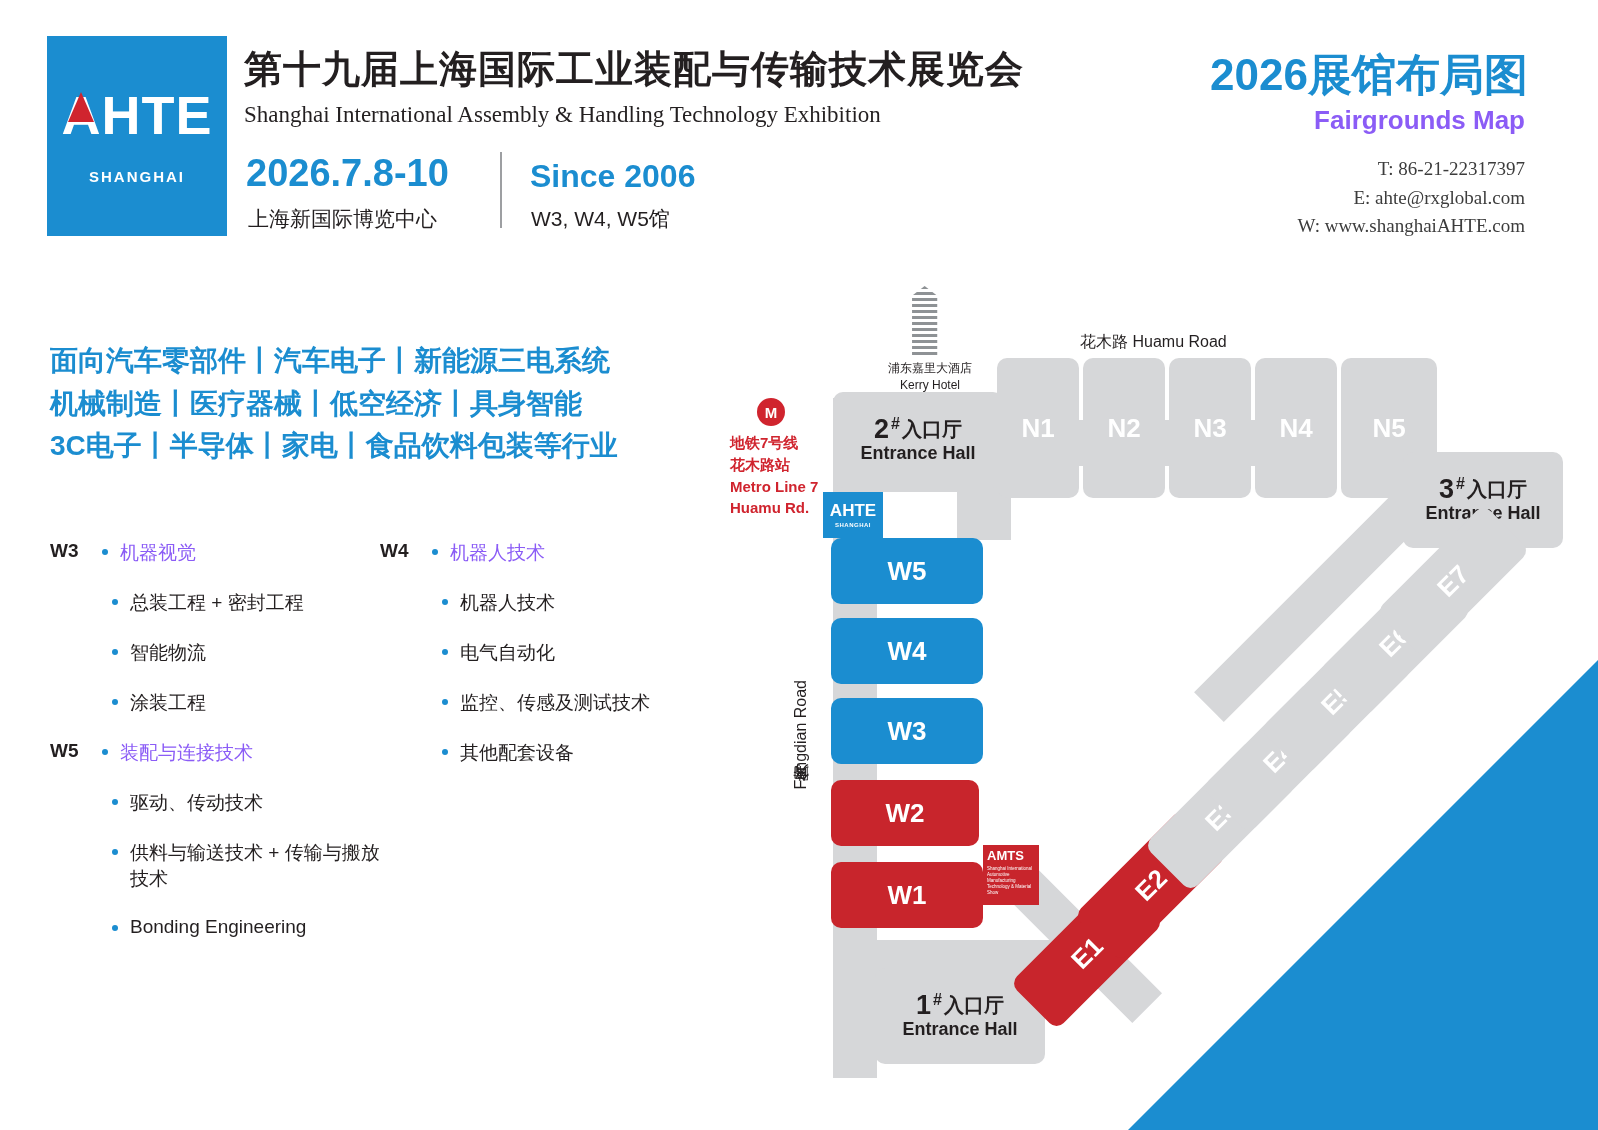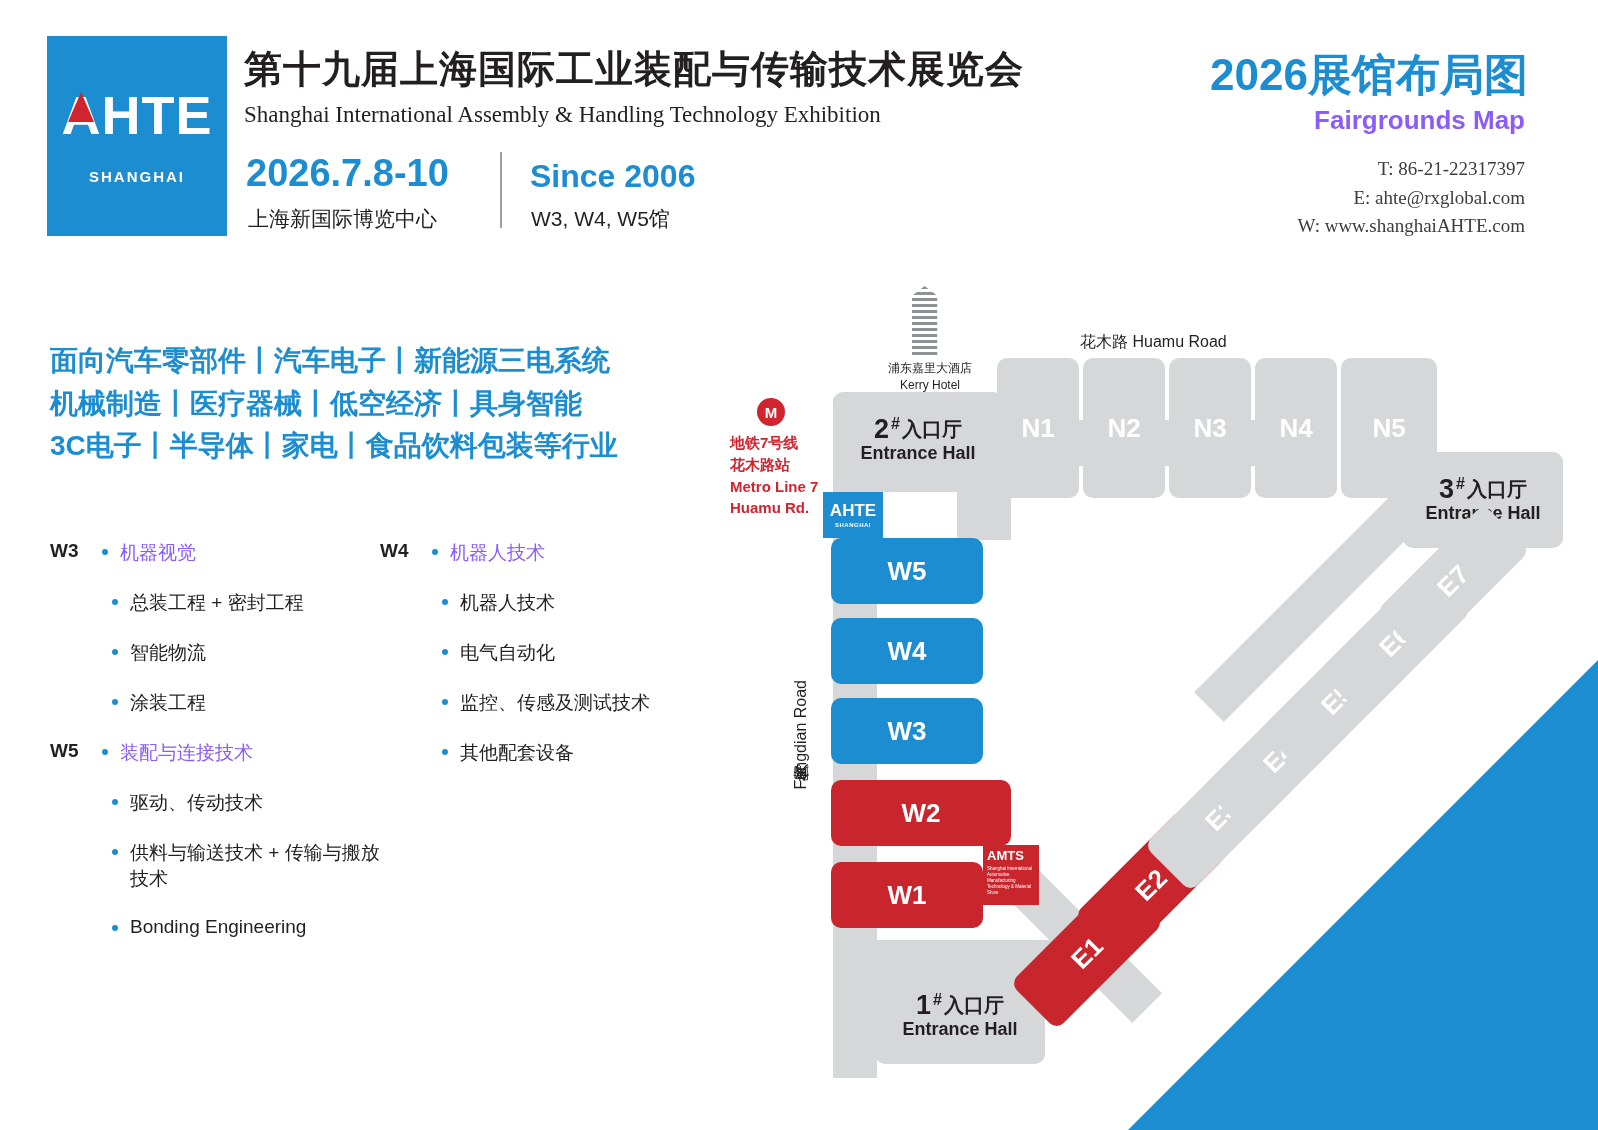--- a/index.html
+++ b/index.html
@@ -317,21 +317,21 @@
         <span class="num">3</span>
         <span class="num" style="font-size:16px;align-self:flex-start;">#</span>
         <span class="cn">入口厅</span>
       </div>
       <div class="en">Entrance Hall</div>
     </div>
 
     <div class="hall blue" style="left:96px;top:258px;width:152px;height:66px;">W5</div>
     <div class="hall blue" style="left:96px;top:338px;width:152px;height:66px;">W4</div>
     <div class="hall blue" style="left:96px;top:418px;width:152px;height:66px;">W3</div>
-    <div class="hall red" style="left:96px;top:500px;width:180px;height:66px;">W2</div>
+    <div class="hall red" style="left:96px;top:500px;width:148px;height:66px;">W2</div>
     <div class="hall red" style="left:96px;top:582px;width:152px;height:66px;">W1</div>
 
     <div class="amts-chip">
       <div class="t">AMTS</div>
       <div class="s">Shanghai International Automotive Manufacturing Technology &amp; Material Show</div>
     </div>
 
     <div class="entrance" style="left:140px;top:688px;width:150px;height:84px;background:#d6d7d9;">
       <div class="e-row">
         <span class="num">1</span>

